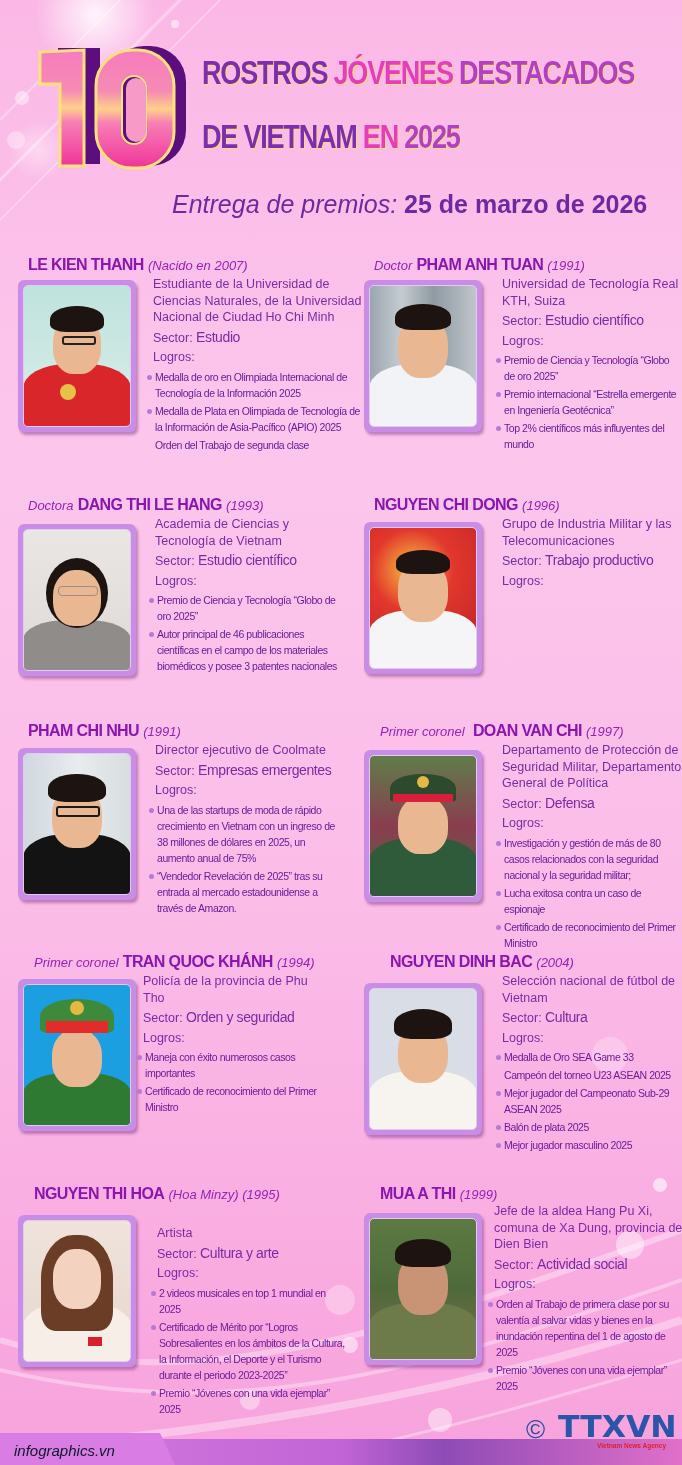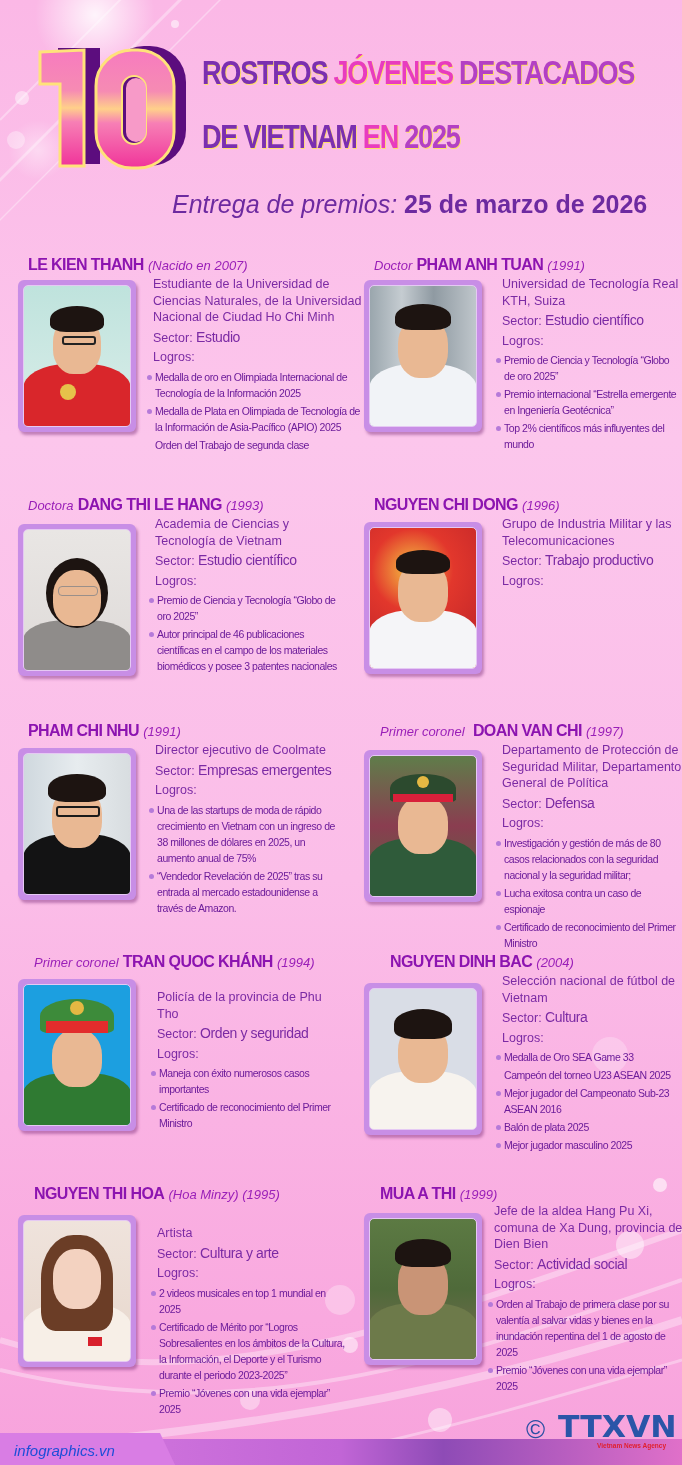--- a/index.html
+++ b/index.html
@@ -79,21 +79,21 @@
   .footer-bar {
     position: absolute; left: 0; bottom: 0; width: 682px; height: 26px;
     background: linear-gradient(90deg, #d77be0 0%, #c165d6 50%, #8e4bb6 65%, #e070c9 100%);
   }
   .footer-tab {
     position: absolute; left: 0; bottom: 0; width: 175px; height: 32px;
     background: #d97de4;
     clip-path: polygon(0 0, 160px 0, 175px 100%, 0 100%);
   }
   .footer-site {
-    position: absolute; left: 14px; bottom: 6px; font-style: italic; font-size: 15px; color: #1d4ed8;
+    position: absolute; left: 14px; bottom: 6px; font-style: italic; font-size: 15px; color: #0f172a;
   }
   .copyright { position: absolute; left: 526px; top: 1414px; font-size: 26px; color: #2b4fa3; }
   .ttxvn { position: absolute; left: 558px; top: 1412px; width: 110px; height: 40px; }
   .ttxvn .letters { font-weight: bold; font-size: 30px; color: #2a55a8; letter-spacing: 0px; line-height: 30px; font-family: "DejaVu Sans", sans-serif; transform: scaleX(1.05); transform-origin: left; }
   .ttxvn .tag { font-size: 6.5px; color: #e0202e; font-weight: bold; position: absolute; right: 2px; top: 30px; }
 </style>
 </head>
 <body>
 
 <div class="bg-streak" style="left:0;top:0;width:682px;height:1465px;">
@@ -322,21 +322,21 @@
   </div>
   <div class="photo" style="left:18px;top:26px;">
     <div class="photo-inner" style="background:#1c9fe0;">
       <div class="body" style="bottom:0;width:108px;height:52px;background:#2f7a32;"></div>
       <div class="face" style="top:44px;width:50px;height:58px;"></div>
       <div style="position:absolute;left:50%;transform:translateX(-50%);top:14px;width:74px;height:34px;border-radius:50% 50% 12% 12%;background:#3d8b3a;"></div>
       <div style="position:absolute;left:50%;transform:translateX(-50%);top:36px;width:62px;height:12px;background:#e22c2c;"></div>
       <div style="position:absolute;left:50%;transform:translateX(-50%);top:16px;width:14px;height:14px;border-radius:50%;background:#e5b843;"></div>
     </div>
   </div>
-  <div class="info" style="left:157px;width:185px;margin-top:16px;">
+  <div class="info" style="left:143px;width:185px;">
     <div class="org">Policía de la provincia de Phu Tho</div>
     <div class="sector"><span class="k">Sector:</span> <span class="v">Orden y seguridad</span></div>
     <div class="logros-label">Logros:</div>
     <ul>
       <li class="dot">Maneja con éxito numerosos casos importantes</li>
       <li class="dot">Certificado de reconocimiento del Primer Ministro</li>
     </ul>
   </div>
 </div>
 
@@ -352,21 +352,21 @@
       <div class="hair" style="top:20px;width:58px;height:30px;"></div>
     </div>
   </div>
   <div class="info" style="left:152px;width:180px;">
     <div class="org">Selección nacional de fútbol de Vietnam</div>
     <div class="sector"><span class="k">Sector:</span> <span class="v">Cultura</span></div>
     <div class="logros-label">Logros:</div>
     <ul>
       <li class="dot">Medalla de Oro SEA Game 33</li>
       <li class="plain">Campeón del torneo U23 ASEAN 2025</li>
-      <li class="dot">Mejor jugador del Campeonato Sub-23 ASEAN 2016</li>
+      <li class="dot">Mejor jugador del Campeonato Sub-29 ASEAN 2025</li>
       <li class="dot">Balón de plata 2025</li>
       <li class="dot">Mejor jugador masculino 2025</li>
     </ul>
   </div>
 </div>
 
 <div class="card" style="left:0;top:1185px;">
   <div class="name-line" style="left:34px;">
     <span class="name">NGUYEN THI HOA</span>
     <span class="year">(Hoa Minzy) (1995)</span>

